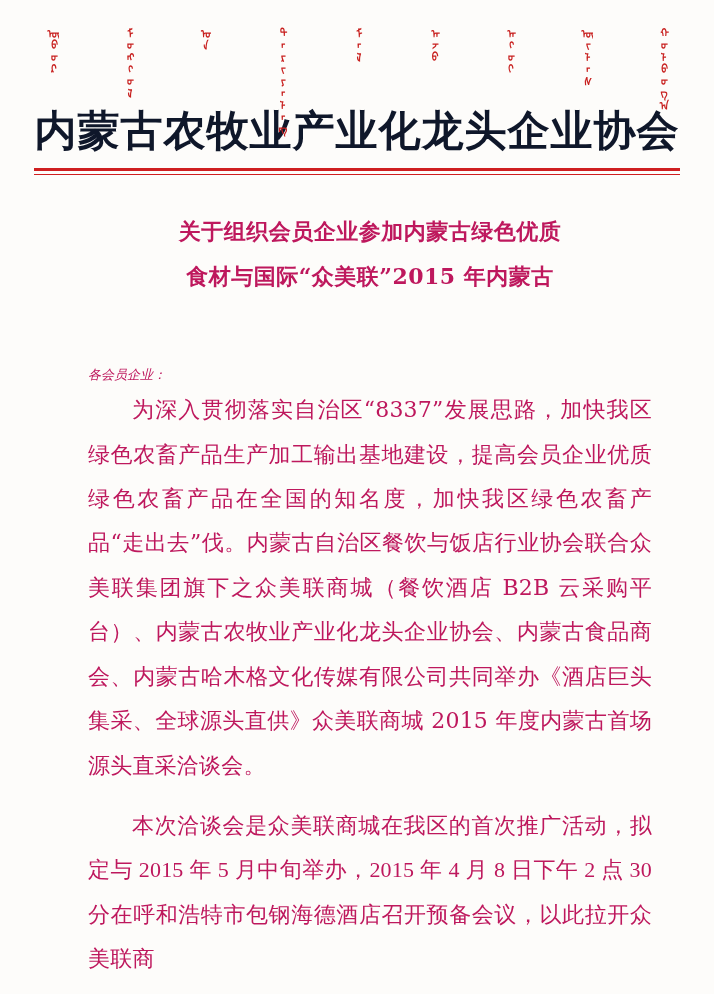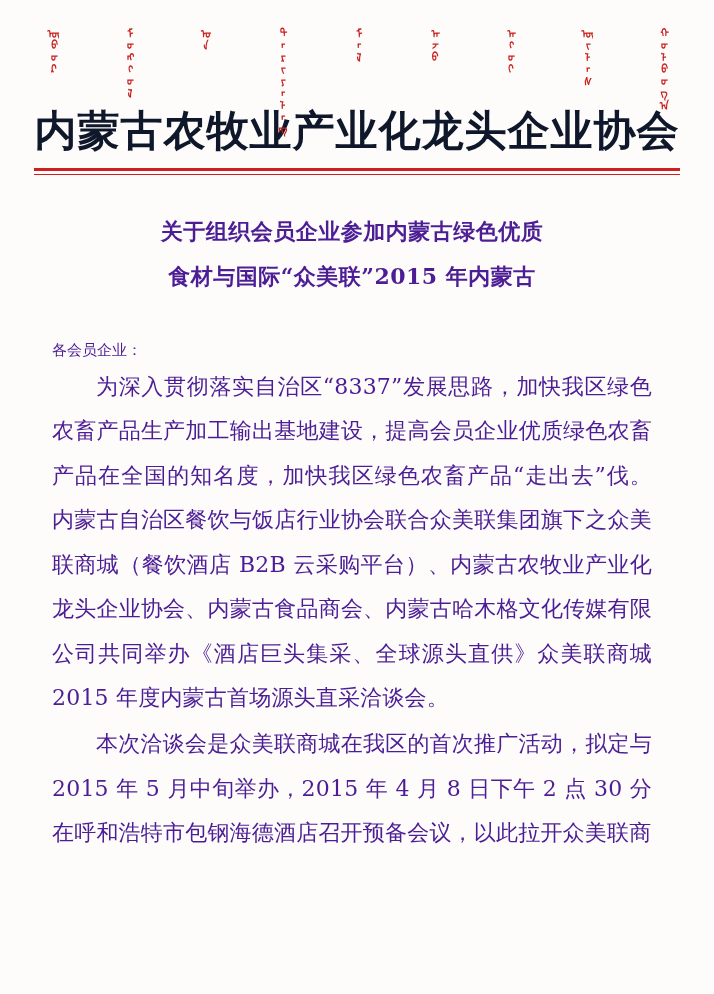--- a/index.html
+++ b/index.html
@@ -63,49 +63,51 @@
     background: #cf1f20;
   }
   .rule-thin {
     margin-top: 3px;
     height: 1px;
     background: #cf1f20;
   }
 
   
   .doc-body {
-    padding: 34px 62px 0 52px;
-    color: #4c1d95;
+    padding: 34px 62px 0 88px;
+    color: #be185d;
   }
   .doc-title {
     text-align: center;
     font-size: 22px;
     font-weight: 700;
     line-height: 2.05;
     letter-spacing: 0.5px;
   }
   .doc-title div {
     white-space: nowrap;
   }
   .salutation {
-    margin-top: 37px;
-    font-size: 15px;
+    margin-top: 64px;
+    font-size: 13px;
     line-height: 1.9;
+    font-style: italic;
   }
   p.para {
     margin: 0;
     font-size: 22px;
     line-height: 2.02;
     text-align: justify;
     text-justify: inter-ideograph;
     text-indent: 2em;
     letter-spacing: 0.2px;
   }
   p.para + p.para {
-    margin-top: 2px;
+    margin-top: 16px;
+    font-family: Liberation Serif, serif;
   }
 
   .bottom-fade {
     position: absolute;
     left: 0;
     right: 0;
     bottom: 0;
     height: 26px;
     background: linear-gradient(to bottom, rgba(253,252,250,0), rgba(253,252,250,1) 70%);
     pointer-events: none;

